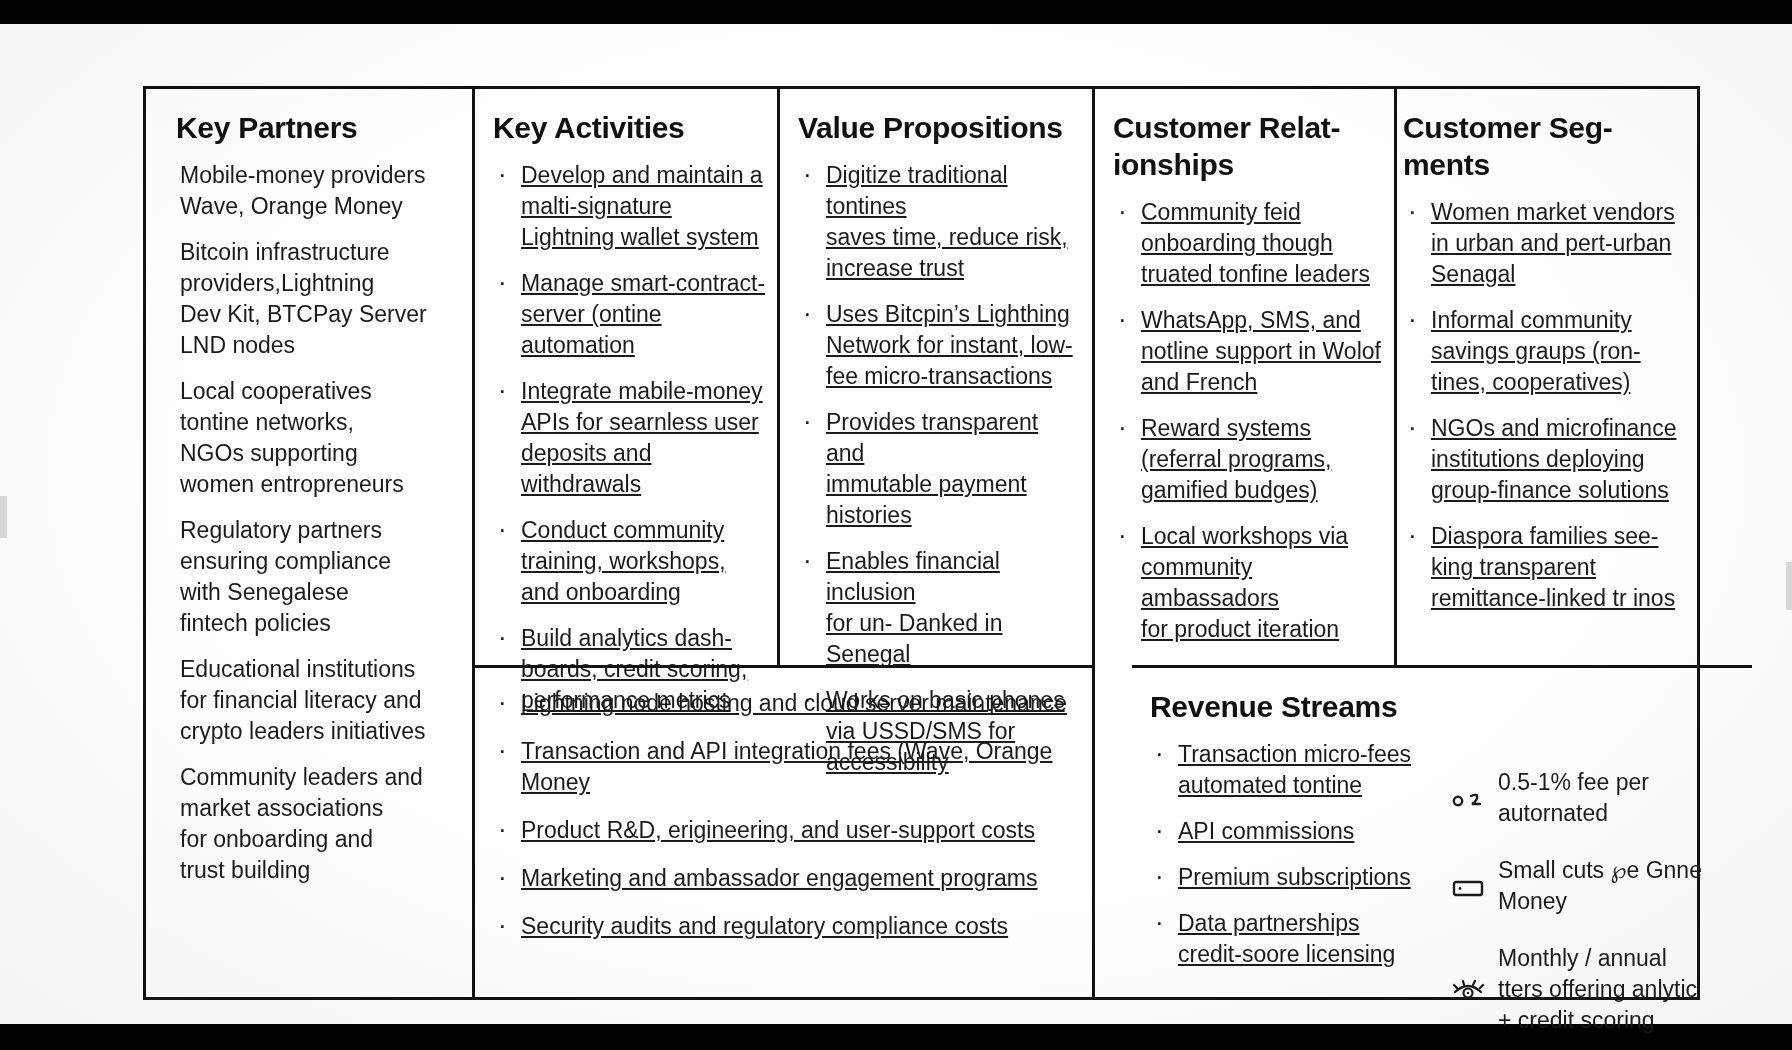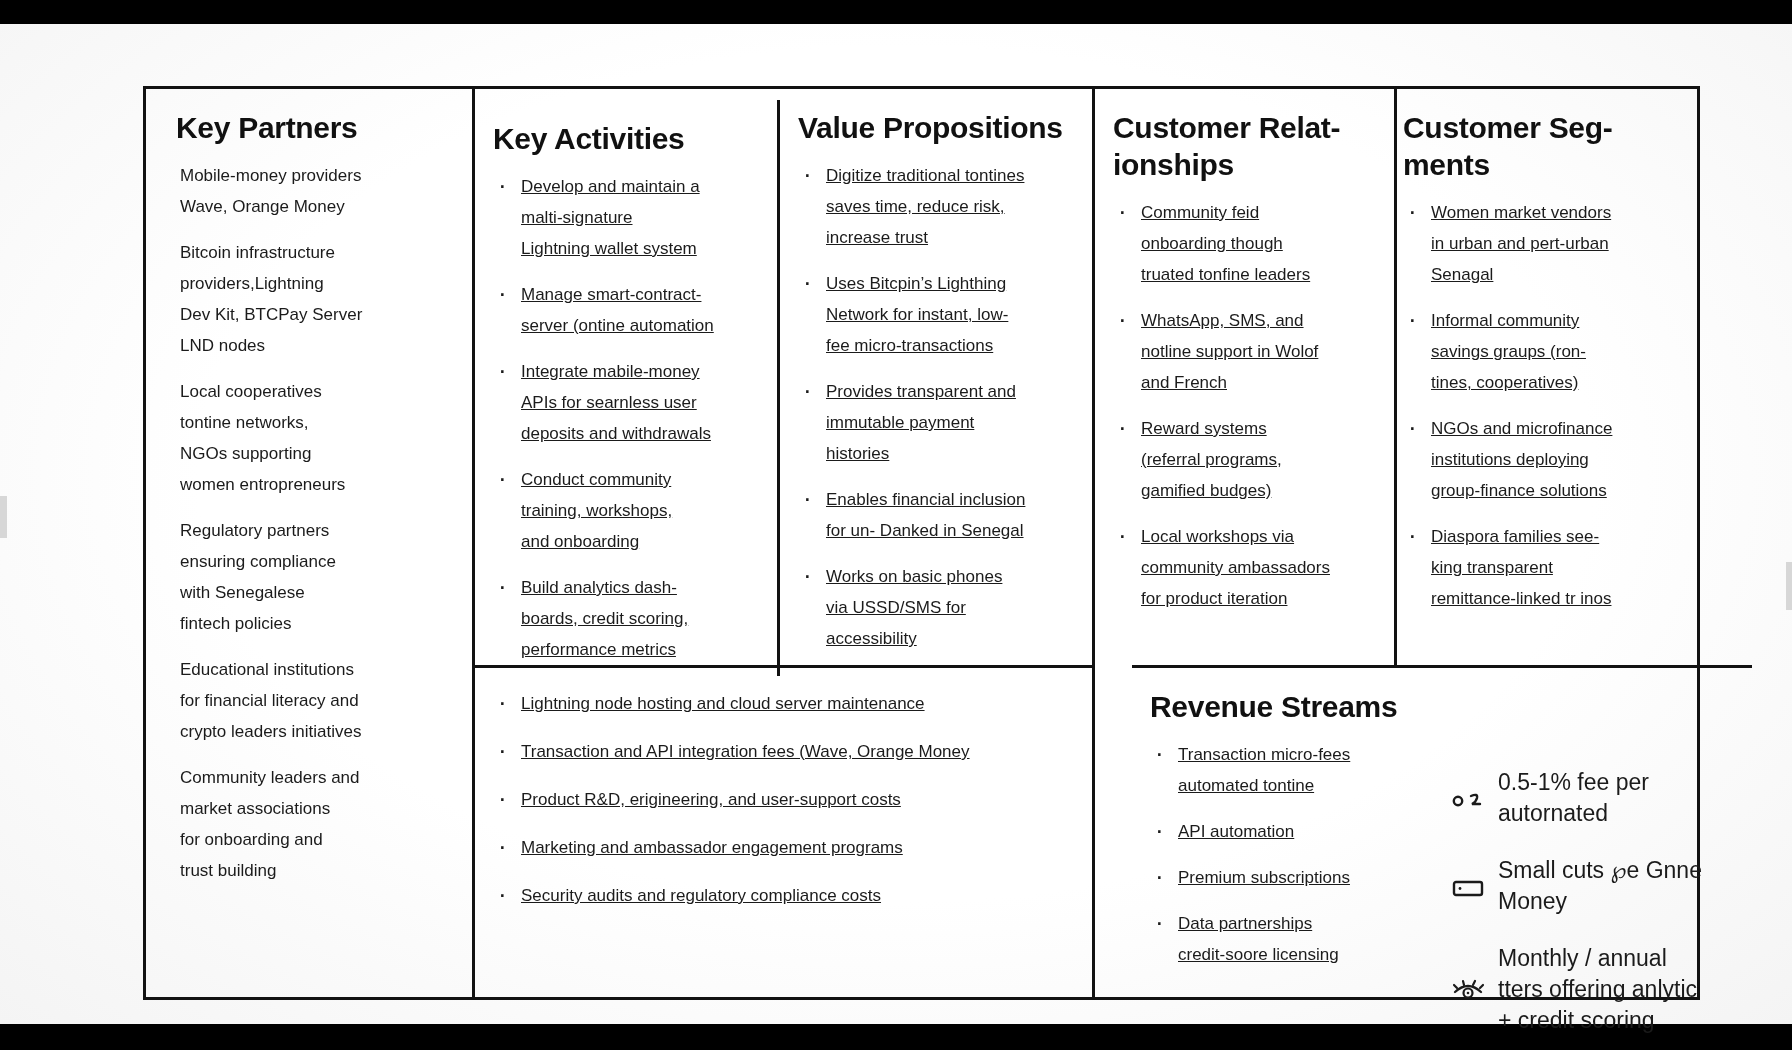--- a/index.html
+++ b/index.html
@@ -25,29 +25,29 @@
   }
   .cell{position:absolute;padding:20px 10px 10px 18px;}
   .cell h2{
     margin:0 0 14px 0;font-size:30px;line-height:37px;font-weight:700;
     letter-spacing:-0.3px;white-space:pre-line;color:#111;
   }
   .br{border-right:3px solid #121212;margin-left:12px;}
   .bt{border-top:3px solid #121212;}
   
   .c-partners{left:0;top:0;width:317px;height:908px;}
-  .c-activities{left:317px;top:11px;width:305px;height:576px;}
+  .c-activities{left:317px;top:0;width:305px;height:576px;}
   .c-value{left:622px;top:0;width:315px;height:576px;}
   .c-crel{left:937px;top:0;width:302px;height:576px;}
   .c-cseg{left:1239px;top:0;width:318px;height:576px;}
   .c-cost{left:317px;top:576px;width:620px;height:332px;}
   .c-rev{left:986px;top:576px;width:620px;height:332px;}
 
   ul{list-style:none;margin:0;padding:0;}
-  li{white-space:pre-line;font-size:17px;line-height:31px;margin:0 0 15px 0;}
+  li{white-space:pre-line;font-size:23px;line-height:31px;margin:0 0 15px 0;}
   ul.bullets li{position:relative;padding-left:28px;text-decoration:underline;}
   ul.bullets li::before{content:"\00B7";position:absolute;left:5px;top:-1px;font-size:26px;}
   ul.plain li{padding-left:4px;}
   ul.wide li{margin-bottom:17px;}
 
   .rev-body{display:flex;}
   .rev-left{width:300px;flex:0 0 auto;}
   .rev-notes{flex:1 1 auto;padding-top:2px;}
   .note{display:flex;gap:12px;margin-bottom:16px;align-items:center;margin-top:26px;}
   .nicon{flex:0 0 36px;padding-top:4px;display:inline-flex;justify-content:center;}
@@ -188,21 +188,21 @@
           </ul>
       </div>
 
       <div class="cell c-rev bt">
         <h2>Revenue Streams</h2>
         <div class="rev-body">
           <ul class="bullets rev-left">
 
           <li>Transaction micro-fees
 automated tontine</li>
-              <li>API automation</li>
+              <li>API commissions</li>
               <li>Premium subscriptions</li>
               <li>Data partnerships
 credit-soore licensing</li>
             </ul>
           <div class="rev-notes">
             <div class="note">
               <span class="nicon">
                 <svg width="34" height="22" viewBox="0 0 34 22" fill="none" stroke="#1b1b1b" stroke-width="2.4" stroke-linecap="round">
                   <circle cx="7" cy="12" r="4.2"></circle>
                   <path d="M20 7 q7 -3 6 2 q-1 4 -5 6 l8 0" fill="none"></path>

